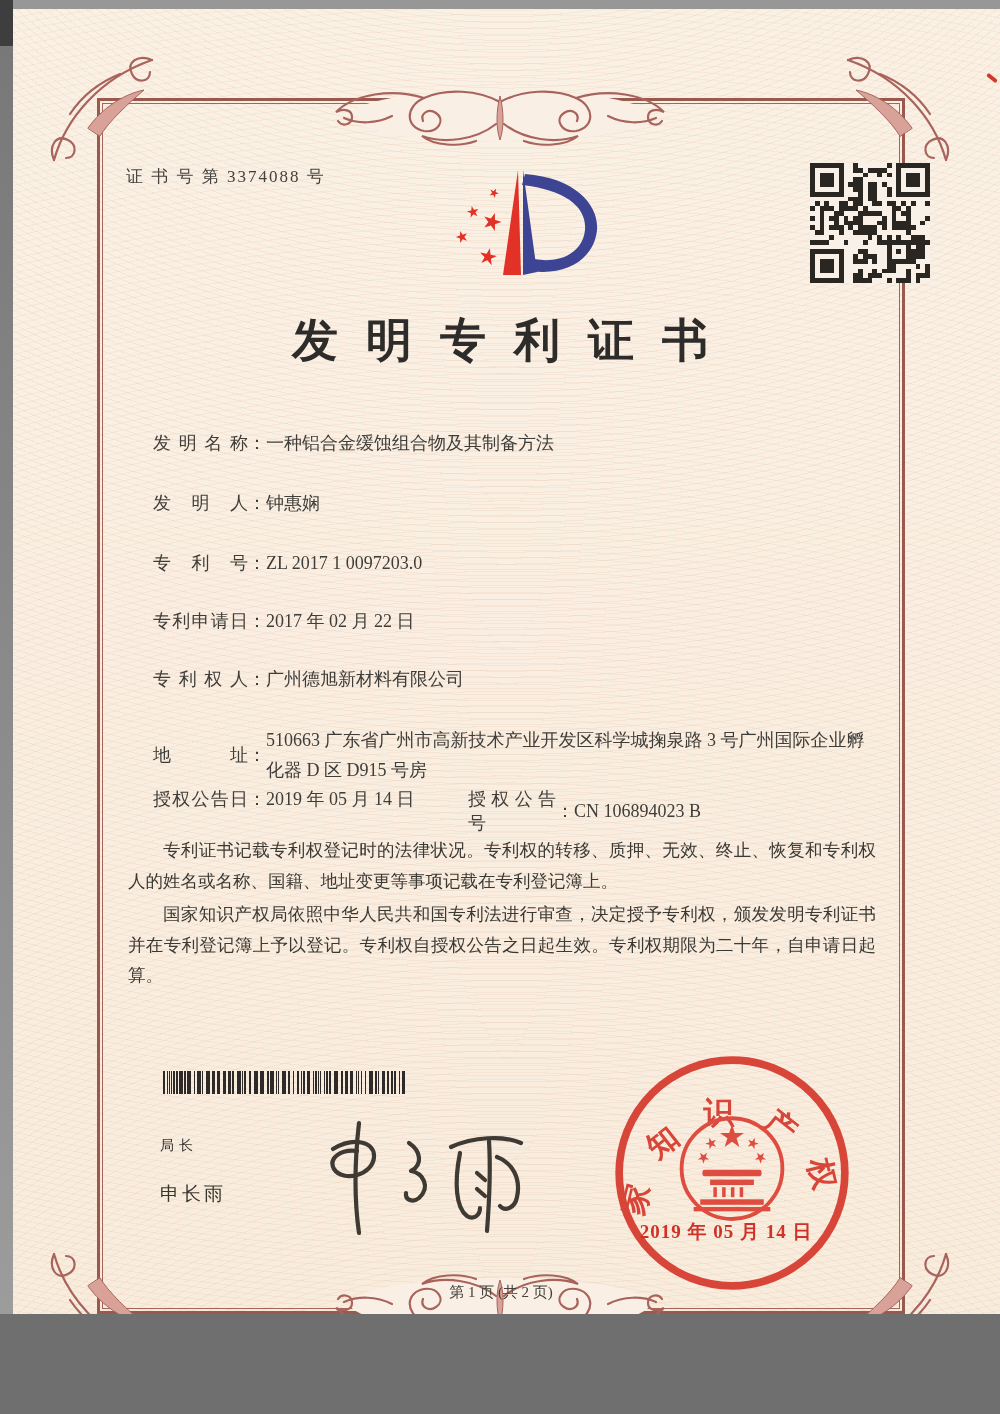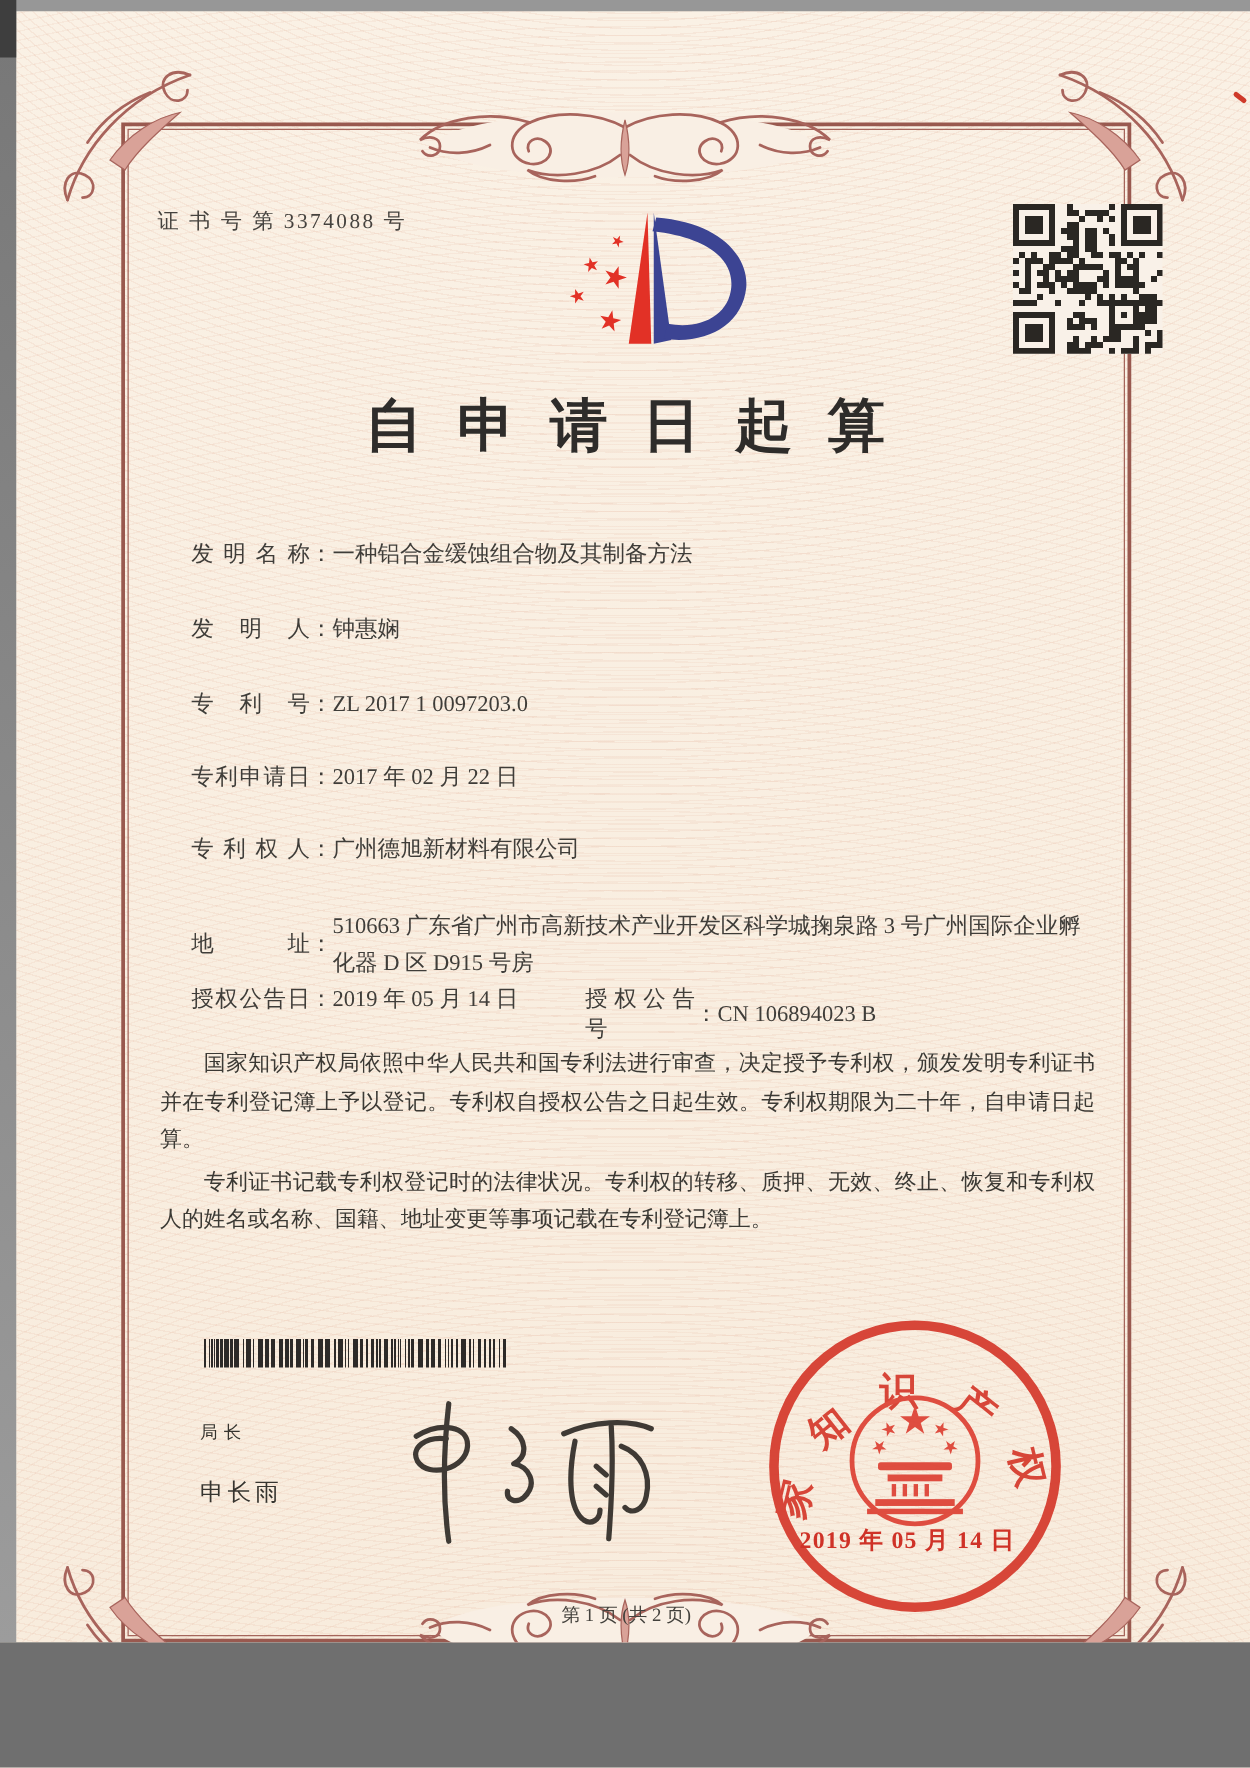--- a/index.html
+++ b/index.html
@@ -411,21 +411,21 @@
         <rect x="11" y="24" width="1" height="1"></rect>
         <rect x="12" y="24" width="1" height="1"></rect>
         <rect x="16" y="24" width="1" height="1"></rect>
         <rect x="18" y="24" width="1" height="1"></rect>
         <rect x="19" y="24" width="1" height="1"></rect>
         <rect x="20" y="24" width="1" height="1"></rect>
         <rect x="22" y="24" width="1" height="1"></rect>
       </g>
   </svg>
 
-  <div class="abs title">自申请日起算</div>
+  <div class="abs title">发明专利证书</div>
 
   <div class="row" style="top:431px">
     <span class="flabel">发明名称</span>
     <span class="fcolon">：</span>
     <span class="fvalue">一种铝合金缓蚀组合物及其制备方法</span>
   </div>
   <div class="row" style="top:491px">
     <span class="flabel">发明人</span>
     <span class="fcolon">：</span>
     <span class="fvalue">钟惠娴</span>
@@ -455,22 +455,22 @@
     <span class="fcolon">：</span>
     <span class="fvalue">2019 年 05 月 14 日</span>
   </div>
   <div class="row grant-right" style="top:787px">
     <span class="flabel">授权公告号</span>
     <span class="fcolon">：</span>
     <span class="fvalue">CN 106894023 B</span>
   </div>
 
   <div class="abs paras">
+    <p>专利证书记载专利权登记时的法律状况。专利权的转移、质押、无效、终止、恢复和专利权人的姓名或名称、国籍、地址变更等事项记载在专利登记簿上。</p>
     <p>国家知识产权局依照中华人民共和国专利法进行审查，决定授予专利权，颁发发明专利证书并在专利登记簿上予以登记。专利权自授权公告之日起生效。专利权期限为二十年，自申请日起算。</p>
-    <p>专利证书记载专利权登记时的法律状况。专利权的转移、质押、无效、终止、恢复和专利权人的姓名或名称、国籍、地址变更等事项记载在专利登记簿上。</p>
   </div>
 
   <svg class="abs" style="left:163px;top:1071px" width="242" height="23" viewBox="0 0 242 23" shape-rendering="crispEdges">
     <g id="barcode-bars" fill="#2d2a28">
         <rect x="0" y="0" width="2" height="23"></rect>
         <rect x="4" y="0" width="1" height="23"></rect>
         <rect x="6" y="0" width="1" height="23"></rect>
         <rect x="8" y="0" width="1" height="23"></rect>
         <rect x="10" y="0" width="2" height="23"></rect>
         <rect x="13" y="0" width="2" height="23"></rect>

